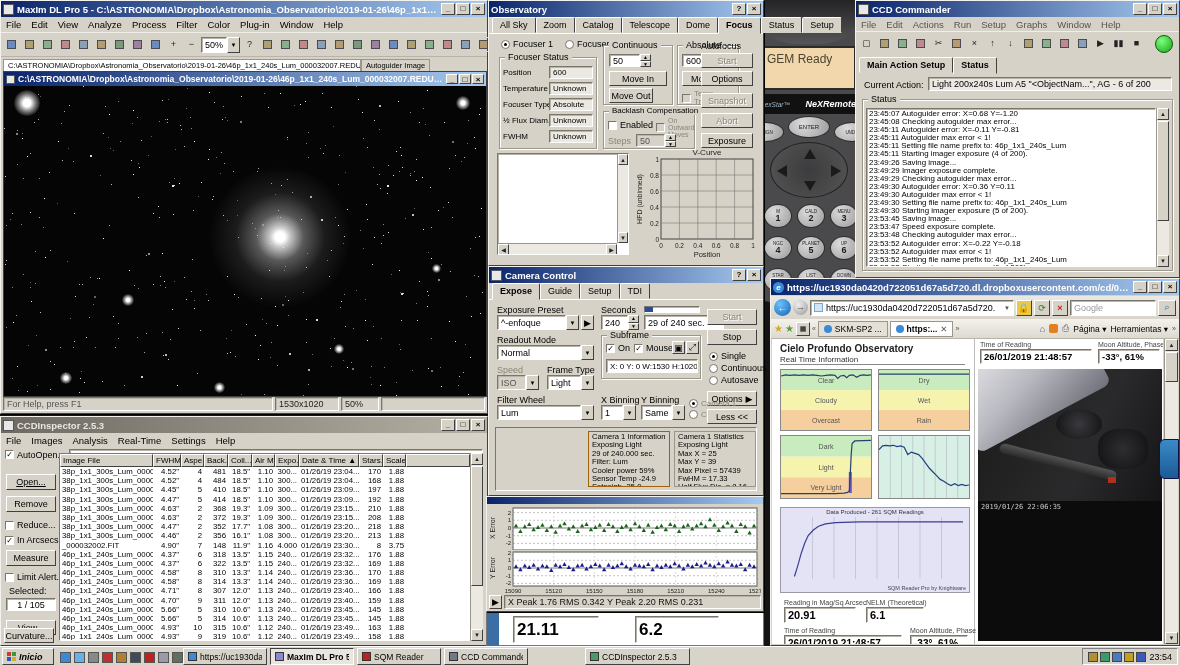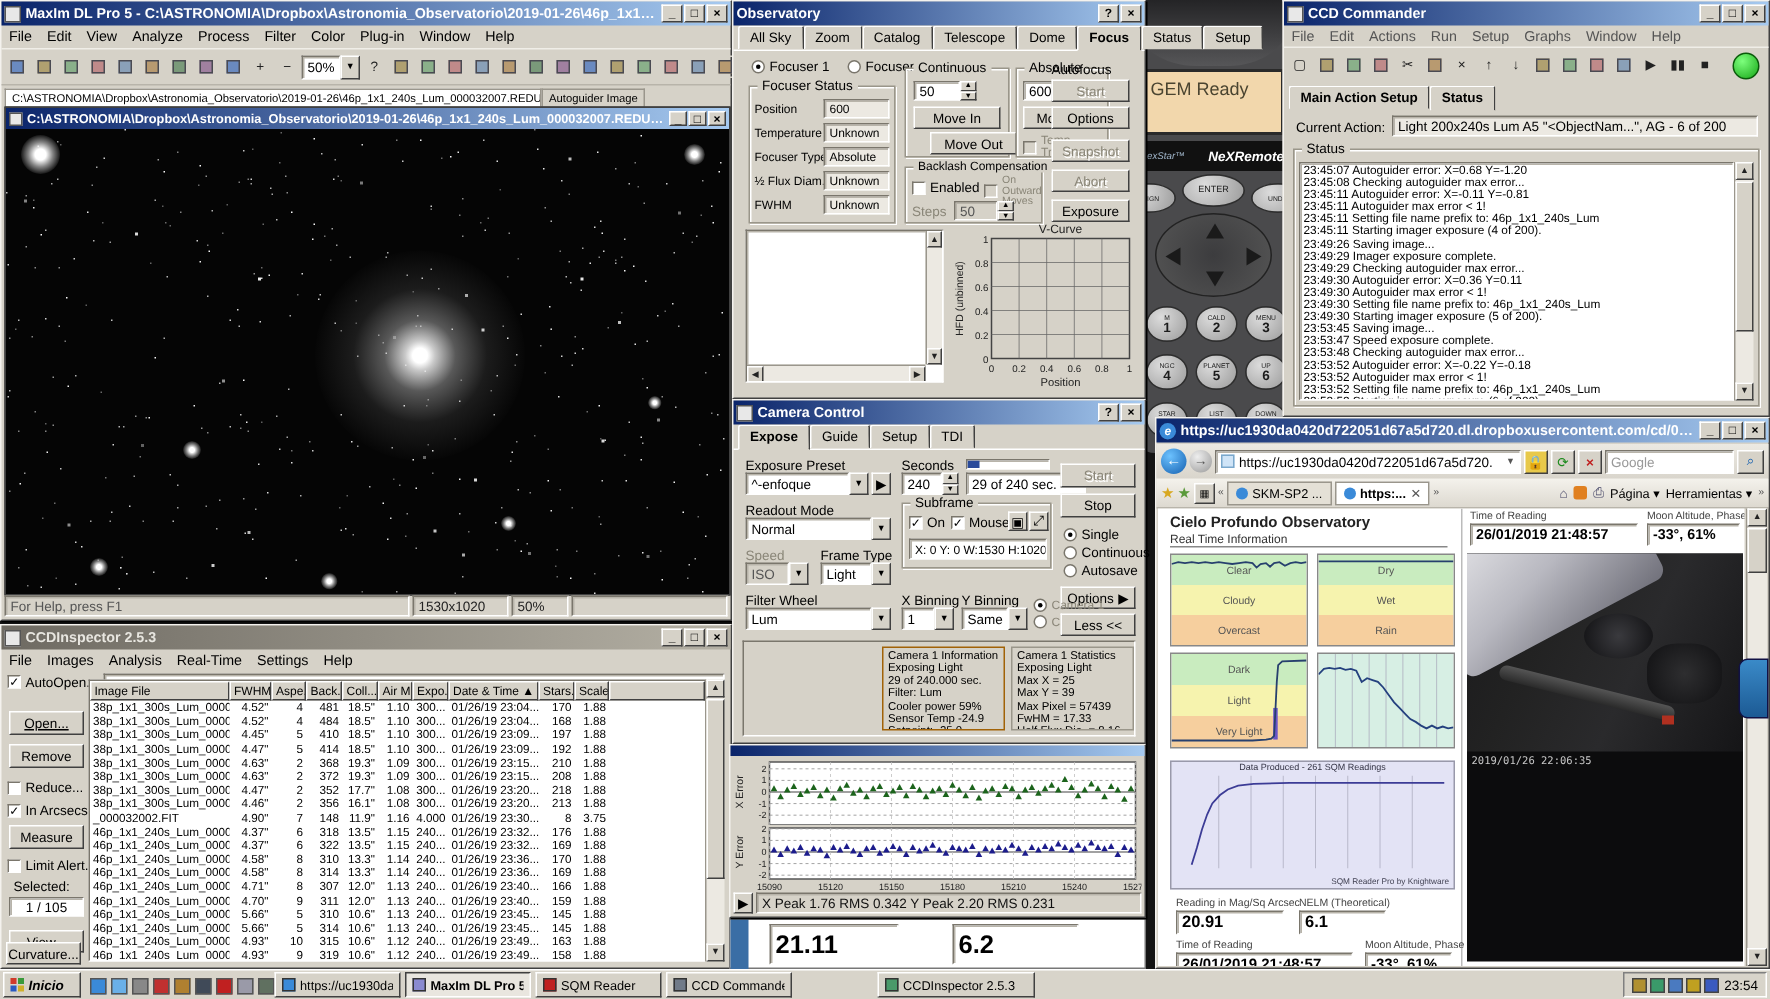--- a/index.html
+++ b/index.html
@@ -979,21 +979,21 @@
   <div class="grp" style="left:114px;top:44px;width:70px;height:60px;">
     <span class="cap">Continuous</span>
     <span class="spin" style="position:absolute;left:5px;top:8px;width:42px;height:13px;">
         <span class="sub">50</span>
         <span class="ud">
           <b>▲</b>
           <b>▼</b>
         </span>
       </span>
     <div class="btn" style="position:absolute;left:5px;top:25px;width:58px;height:15px;">Move In</div>
-    <div class="btn" style="position:absolute;left:16px;top:42px;width:58px;height:15px;">Move Out</div>
+    <div class="btn" style="position:absolute;left:5px;top:42px;width:44px;height:15px;">Move Out</div>
   </div>
   <div class="grp" style="left:188px;top:44px;width:62px;height:60px;">
     <span class="cap">Absolute</span>
     <span class="spin" style="position:absolute;left:4px;top:8px;width:42px;height:13px;">
         <span class="sub">600</span>
         <span class="ud">
           <b>▲</b>
           <b>▼</b>
         </span>
       </span>

